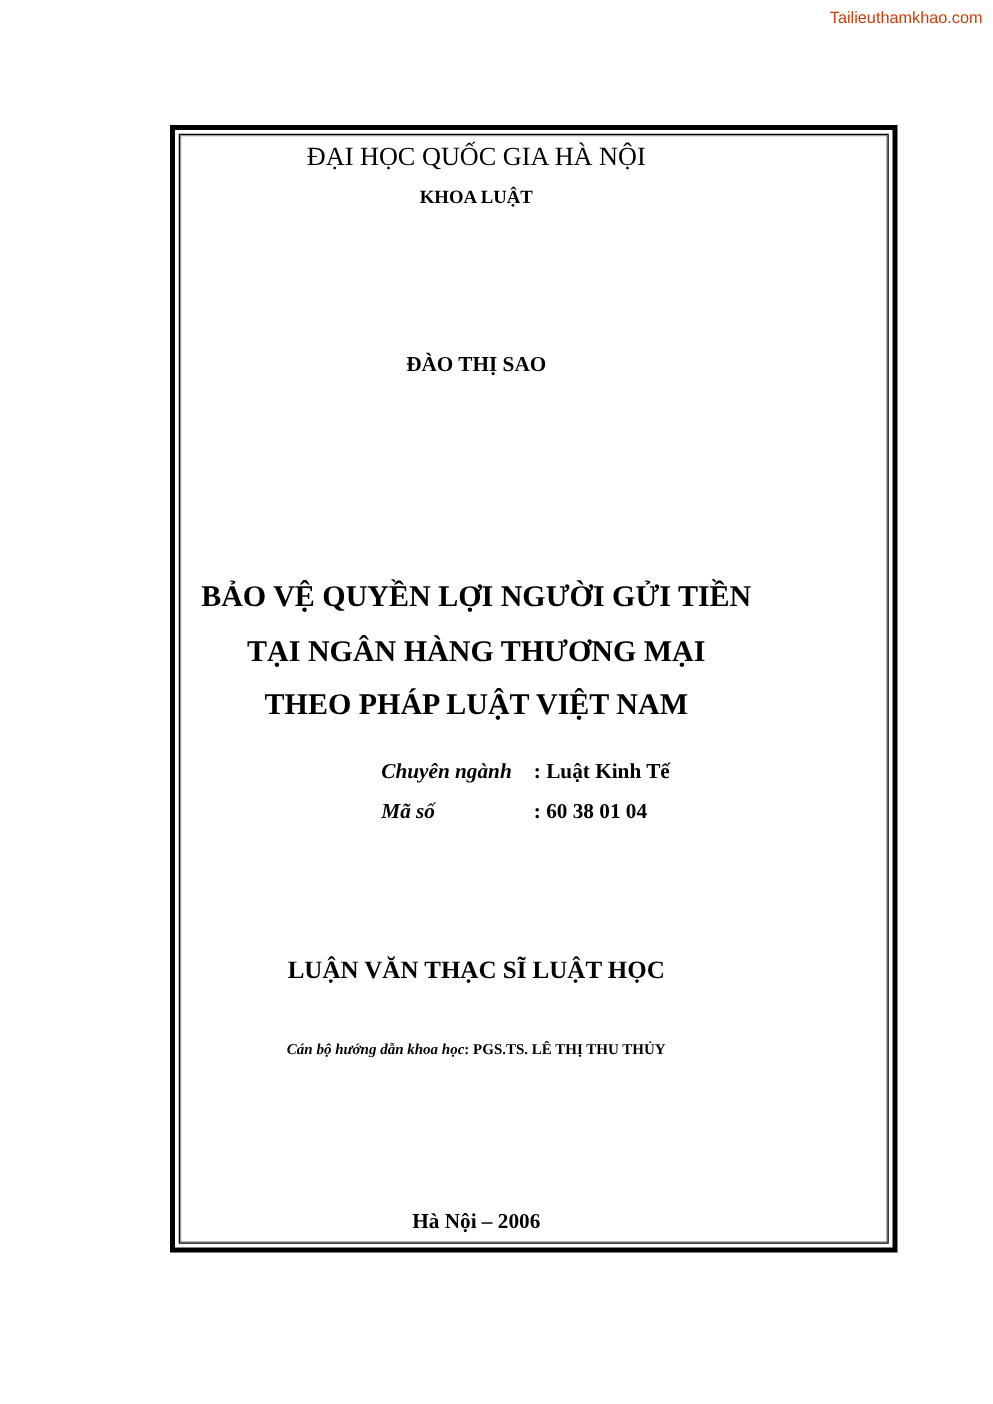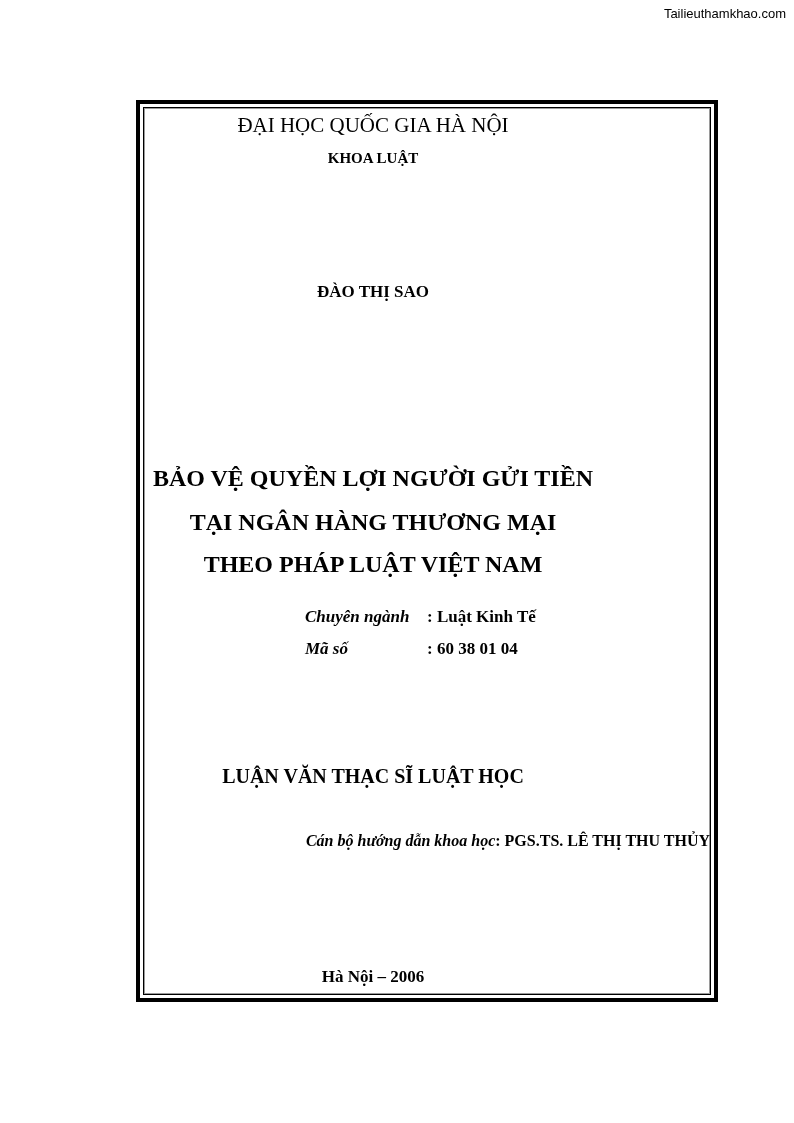--- a/index.html
+++ b/index.html
@@ -14,21 +14,21 @@
       overflow: hidden;
       font-family: "Liberation Serif", "DejaVu Serif", serif;
       color: #000000;
     }
     .watermark {
       position: absolute;
       top: 6px;
       right: 8px;
       font-family: "Liberation Sans", "DejaVu Sans", sans-serif;
       font-size: 13px;
-      color: #000000;
+      color: #c2410c;
       letter-spacing: 0px;
     }
     .frame-outer {
       position: absolute;
       left: 136px;
       top: 100px;
       width: 582px;
       height: 902px;
       box-sizing: border-box;
       border: 4px solid #000000;
@@ -37,21 +37,21 @@
       position: absolute;
       left: 3px;
       top: 3px;
       right: 3px;
       bottom: 3px;
       border: 1px solid #000000;
       box-shadow: inset 0 0 0 1px #9a9a9a;
     }
     .line {
       position: absolute;
-      left: 8px;
+      left: 16px;
       width: 674px;
       text-align: center;
       white-space: nowrap;
       padding-left: 28px;
     }
     .univ {
       top: 113px;
       font-size: 21px;
       font-weight: normal;
     }
@@ -91,23 +91,22 @@
     .meta-1 { top: 607px; }
     .meta-2 { top: 639px; }
     .degree {
       top: 741px;
       font-size: 20px;
       font-weight: bold;
       margin-top: 24px;
     }
     .advisor {
       top: 832px;
-      font-size: 16px;
+      font-size: 12px;
       font-weight: bold;
-      text-align: right;
     }
     .advisor .adv-label {
       font-style: italic;
     }
     .place-date {
       top: 967px;
       font-size: 17px;
       font-weight: bold;
     }
   </style>

